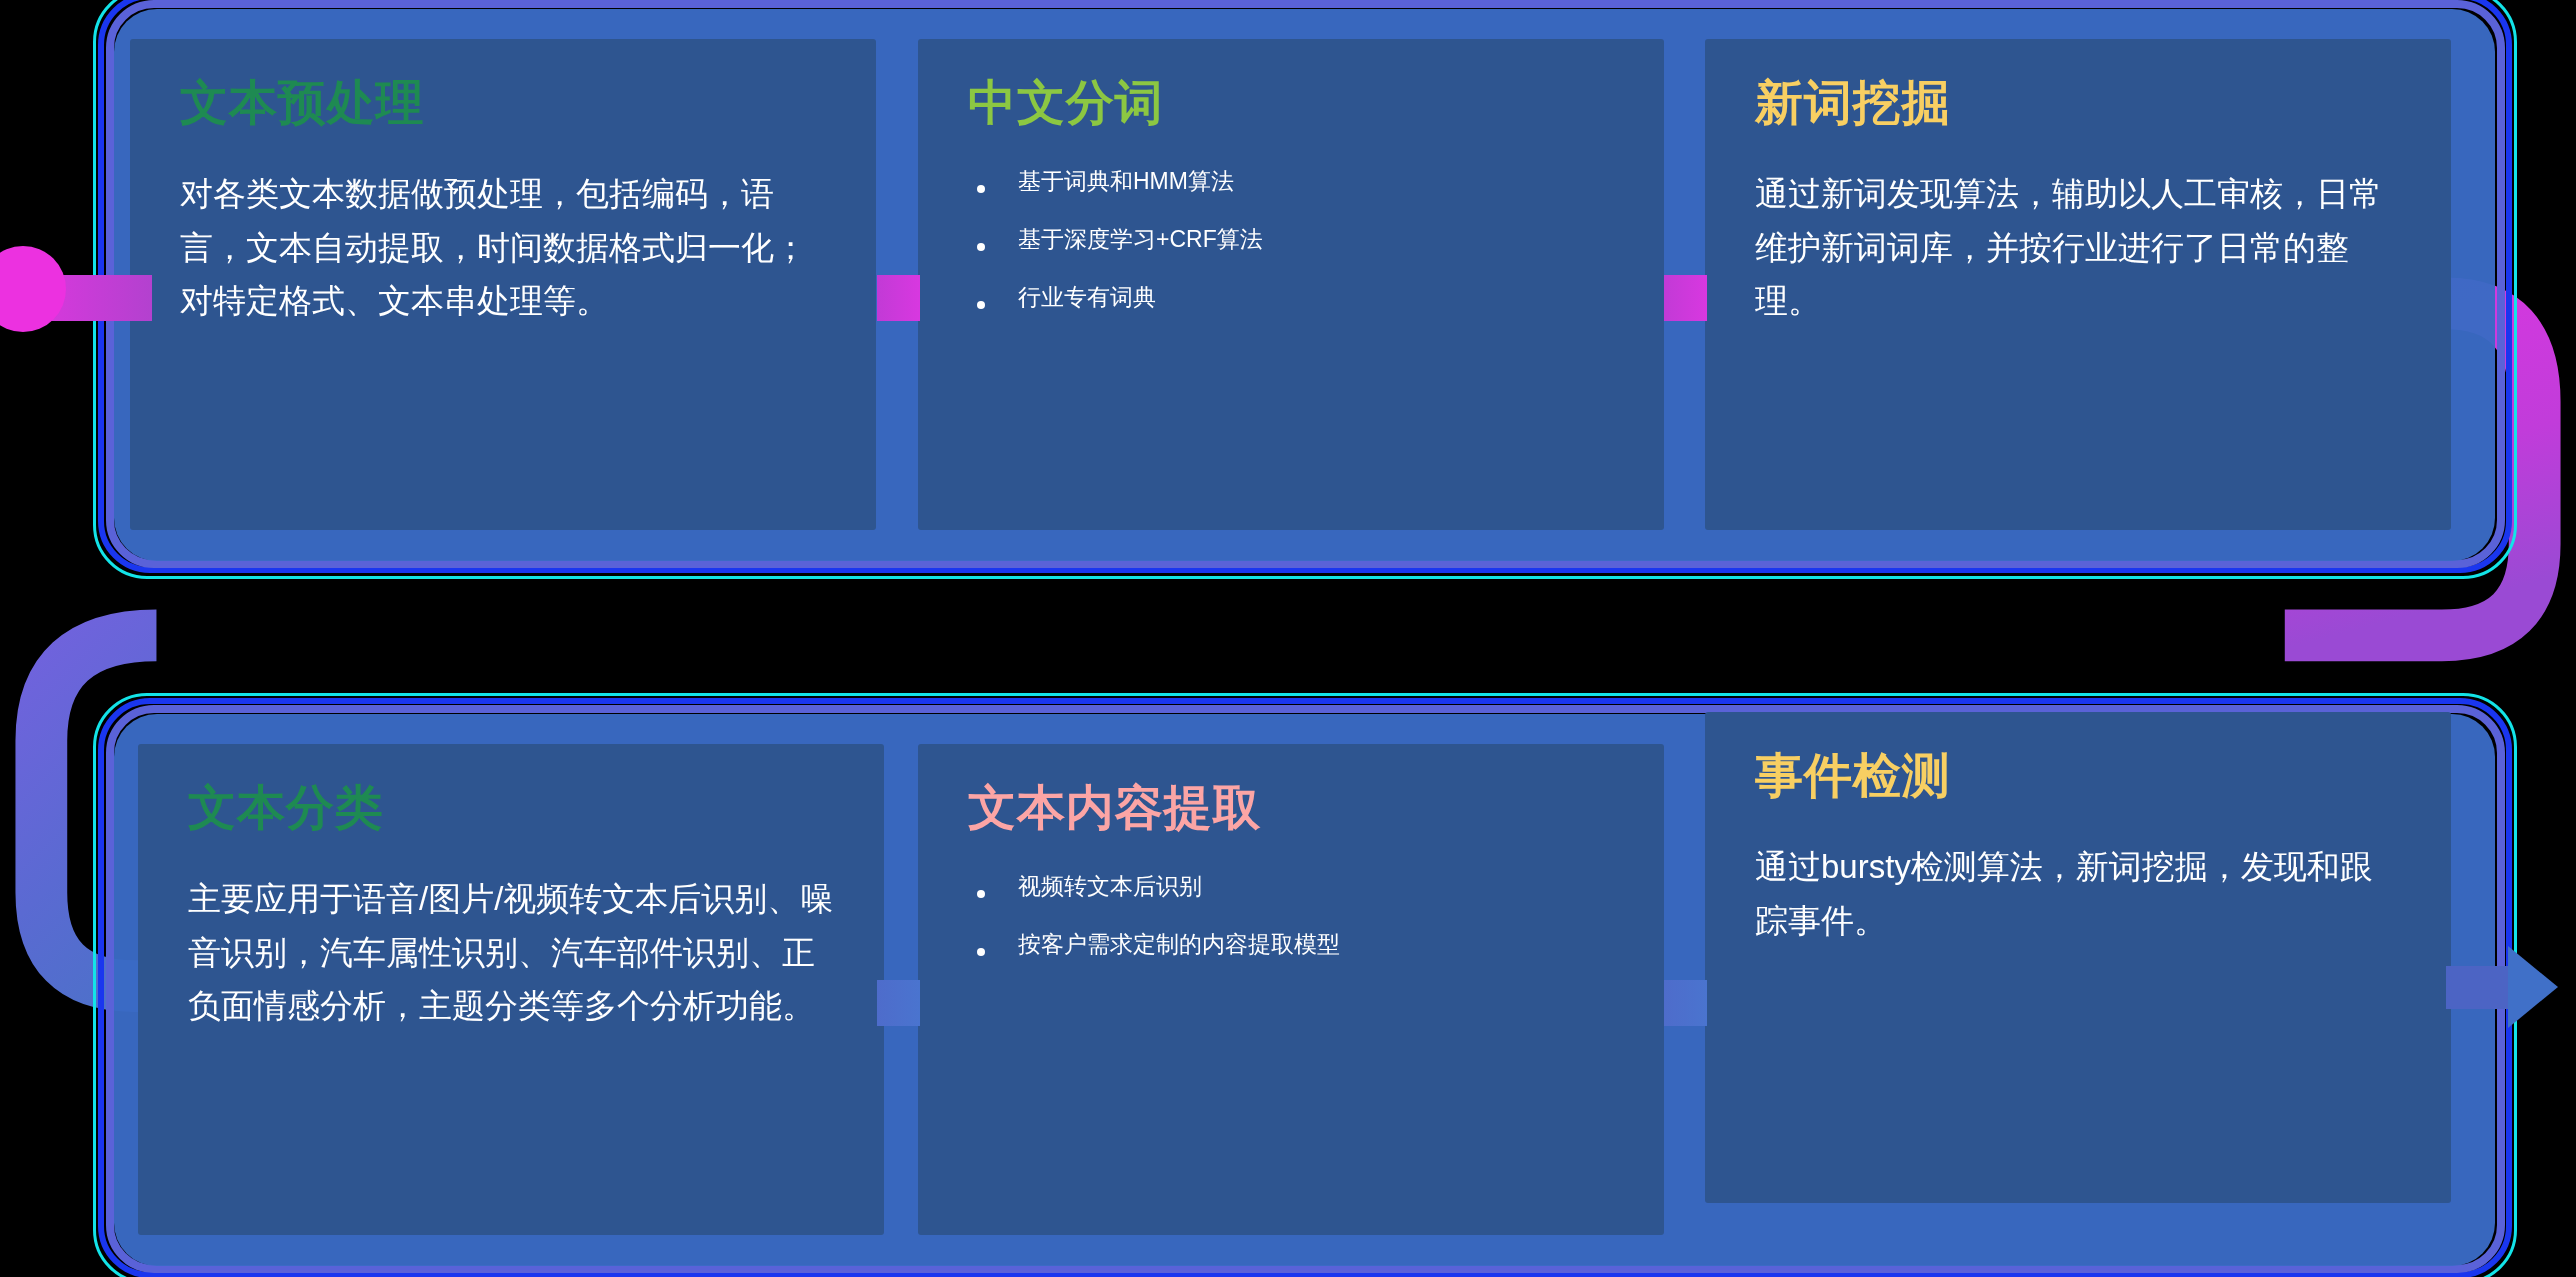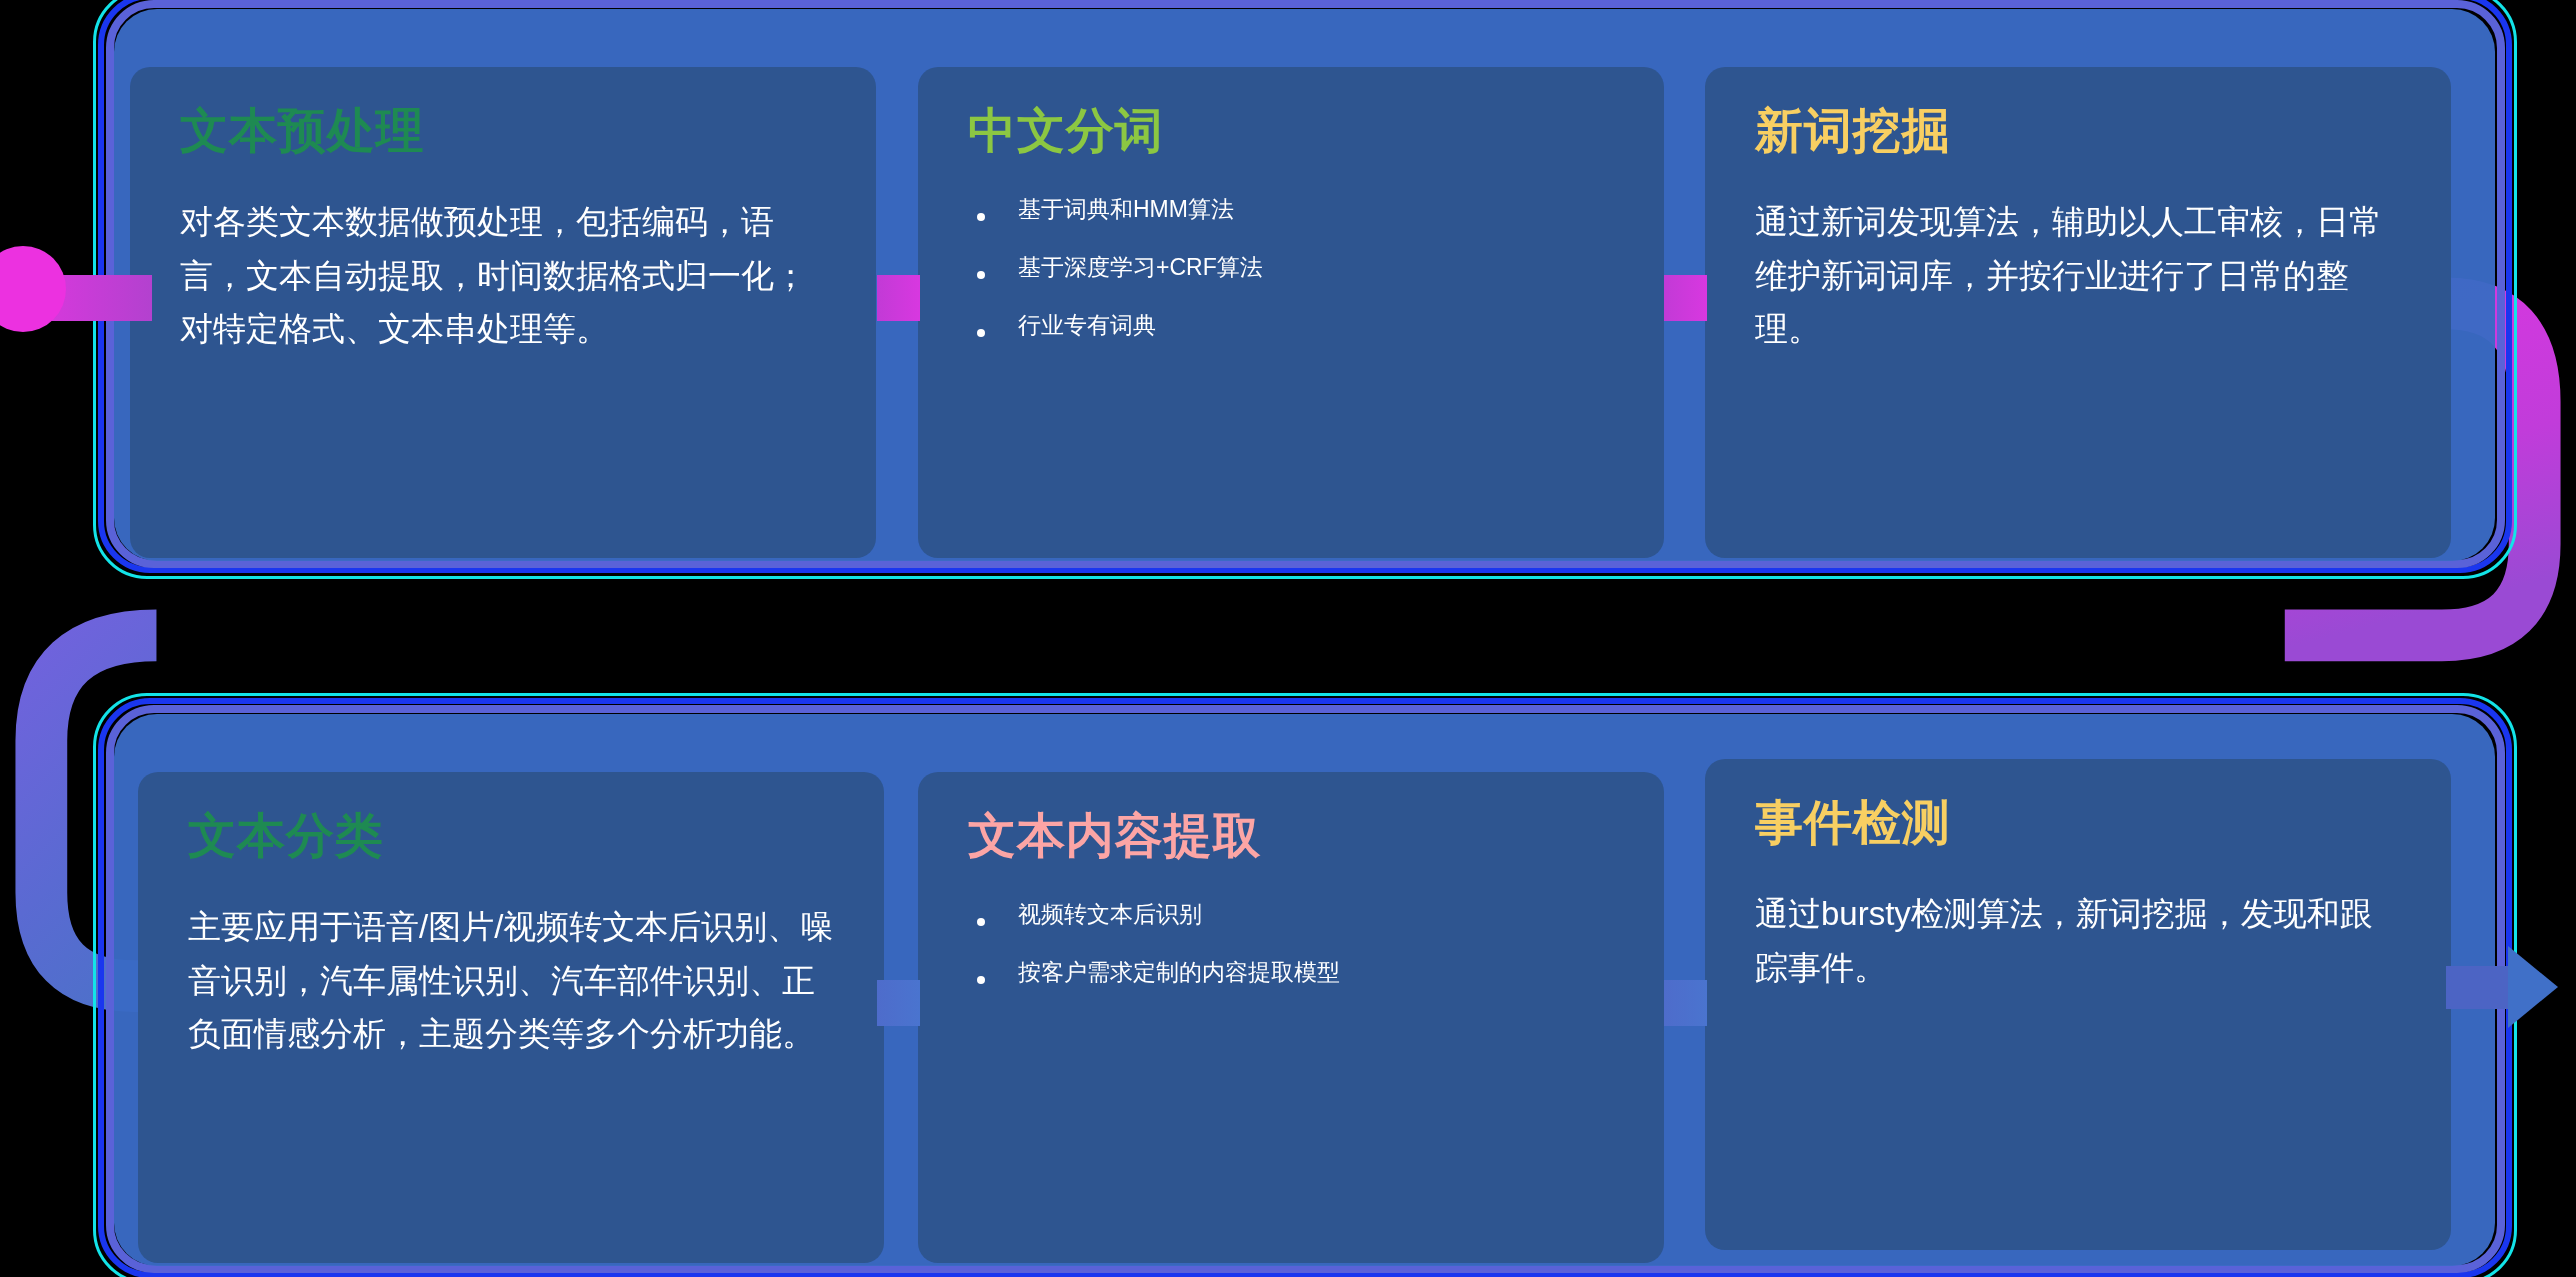--- a/index.html
+++ b/index.html
@@ -36,25 +36,24 @@
     position: absolute;
     border-radius: 50px;
     box-sizing: border-box;
   }
 
   
   .card {
     position: absolute;
     z-index: 5;
     box-sizing: border-box;
-    border-radius: 20px;
+    border-radius: 3px;
     background: #2e5590;
     padding: 39px 50px 36px 50px;
     overflow: hidden;
-    margin-top: 28px;
   }
   .card-title {
     font-size: 48px;
     font-weight: bold;
     line-height: 1.05;
     letter-spacing: 0.9px;
     margin: 0 0 39px 0;
     white-space: nowrap;
   }
   .card-body {
@@ -207,21 +206,21 @@
         <span class="dot"></span>
         <span>视频转文本后识别</span>
       </li>
       <li>
         <span class="dot"></span>
         <span>按客户需求定制的内容提取模型</span>
       </li>
     </ul>
   </div>
 
-  <div class="card" style="left:1705px; top:731px; width:746px; height:491px;">
+  <div class="card" style="left:1705px; top:712px; width:746px; height:491px;">
     <div class="card-title" style="color:#f8cf62;">事件检测</div>
     <div class="card-body">通过bursty检测算法，新词挖掘，发现和跟踪事件。</div>
   </div>
 
   <div class="nub" style="left:877px; top:275px; width:43px; height:46px;"></div>
   <div class="nub" style="left:1664px; top:275px; width:43px; height:46px;"></div>
   <div class="nub" style="left:877px; top:980px; width:43px; height:46px; background:linear-gradient(90deg,#4e6ccb 0%,#4a74cf 100%);"></div>
   <div class="nub" style="left:1664px; top:980px; width:43px; height:46px; background:linear-gradient(90deg,#4e6ccb 0%,#4a74cf 100%);"></div>
 
   <div class="start-bar" style="left:36px; top:275px; width:116px; height:46px;"></div>

